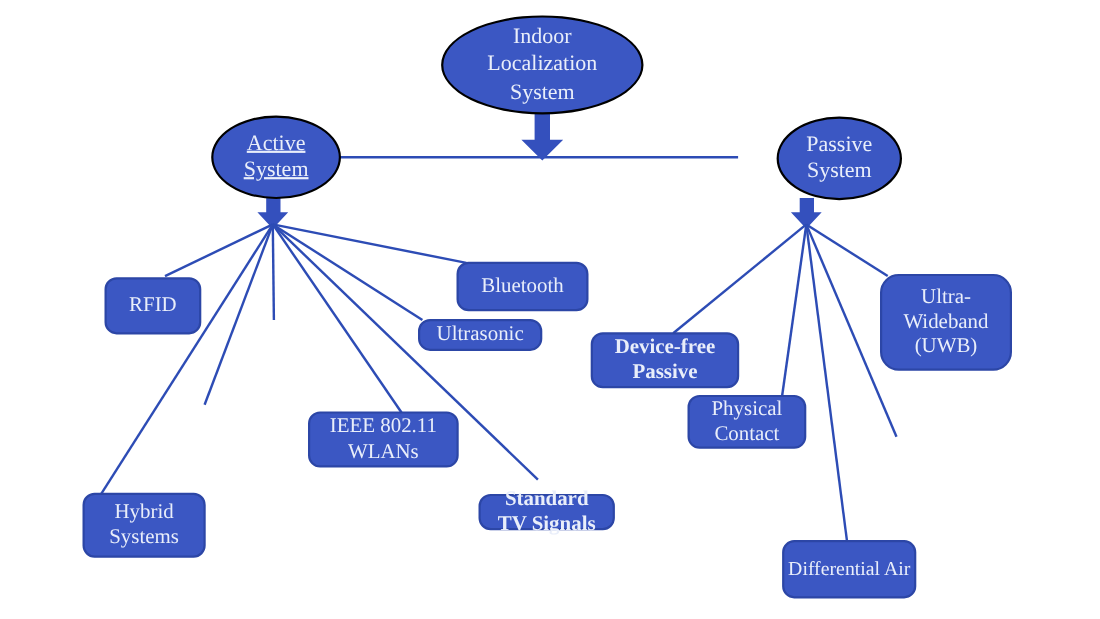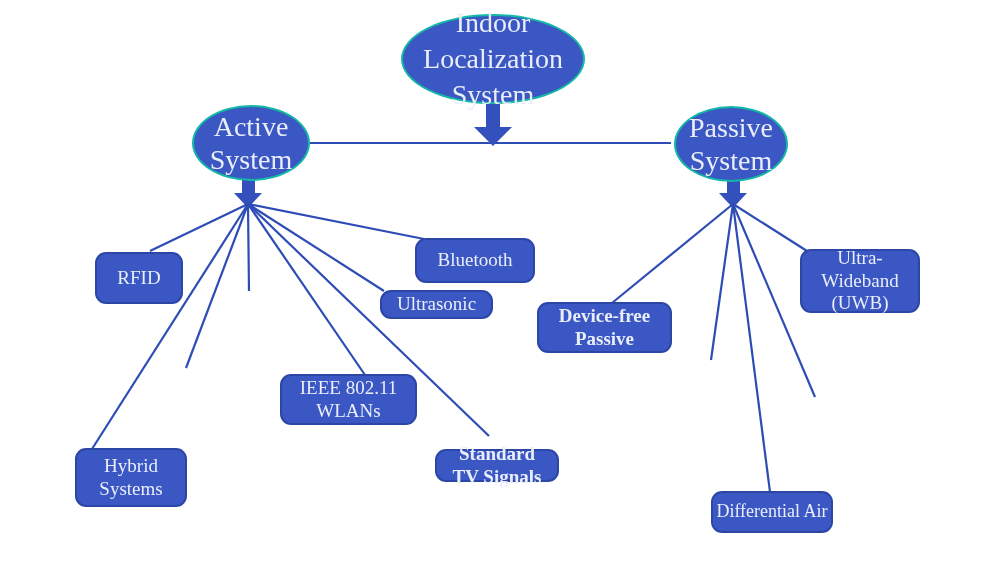--- a/index.html
+++ b/index.html
@@ -15,47 +15,47 @@
     position:absolute;
     display:flex;align-items:center;justify-content:center;
     text-align:center;
     background:#3b57c3;
     color:#e9eefa;
     box-sizing:border-box;
     line-height:1.18;
   }
   .ellipse{
     border-radius:50%;
-    border:2px solid #14b8a6;
-    font-size:28px;
+    border:2px solid #000000;
+    font-size:20px;
   }
   .box{
     border-radius:11px;
     border:2px solid #2c46a6;
     font-size:19px;
     padding:3px 8px;
   }
   .nowrap{white-space:nowrap;}
   
   .n-root{left:401px;top:14px;width:184px;height:90px;padding:0 30px;line-height:1.28;}
-  .n-active{left:192px;top:105px;width:118px;height:76px;padding:0 12px;}
-  .n-passive{left:674px;top:106px;width:114px;height:76px;padding:0 10px;font-family:Liberation Serif, serif;}
+  .n-active{left:192px;top:105px;width:118px;height:76px;padding:0 12px;text-decoration:underline;}
+  .n-passive{left:706px;top:106px;width:114px;height:76px;padding:0 10px;font-family:Liberation Serif, serif;}
   .n-rfid{left:95px;top:252px;width:88px;height:52px;}
   .n-infrared{left:212px;top:291px;width:99px;height:47px;}
   .n-ultra-wideband{left:148px;top:368px;width:119px;height:64px;}
   .n-hybrid{left:75px;top:448px;width:112px;height:59px;text-align:center;}
   .n-ieee{left:280px;top:374px;width:137px;height:51px;}
   .n-bluetooth{left:415px;top:238px;width:120px;height:45px;}
   .n-ultrasonic{left:380px;top:290px;width:113px;height:29px;}
   .n-tv{left:435px;top:449px;width:124px;height:33px;font-weight:bold;}
   .n-device-free{left:537px;top:302px;width:135px;height:51px;font-weight:bold;}
   .n-physical{left:625px;top:359px;width:108px;height:49px;}
-  .n-uwb{left:800px;top:249px;width:120px;height:64px;padding:2px 6px;}
+  .n-uwb{left:800px;top:249px;width:120px;height:88px;padding:2px 6px;border-radius:17px;}
   .n-computer-vision{left:814px;top:389px;width:114px;height:55px;}
-  .n-differential-air{left:711px;top:491px;width:122px;height:42px;font-size:18px;}
+  .n-differential-air{left:711px;top:491px;width:122px;height:53px;font-size:18px;}
 </style>
 </head>
 <body>
 
 <div class="stage">
 
   <svg class="wires" viewBox="0 0 1000 563">
 
     <line x1="309" y1="143" x2="671" y2="143" stroke="#2d4cb5" stroke-width="2.2"></line>
 
@@ -85,16 +85,17 @@
   <div class="node ellipse n-passive">Passive System</div>
 
   <div class="node box n-rfid">RFID</div>
   <div class="node box n-hybrid">Hybrid Systems</div>
   <div class="node box n-ieee">IEEE 802.11 WLANs</div>
   <div class="node box n-bluetooth">Bluetooth</div>
   <div class="node box n-ultrasonic">Ultrasonic</div>
   <div class="node box n-tv">Standard TV Signals</div>
 
   <div class="node box n-device-free">Device-free Passive</div>
+  <div class="node box n-physical">Physical Contact</div>
   <div class="node box n-uwb">Ultra-Wideband (UWB)</div>
   <div class="node box n-differential-air nowrap">Differential Air</div>
 
 </div>
 
 </body></html>

